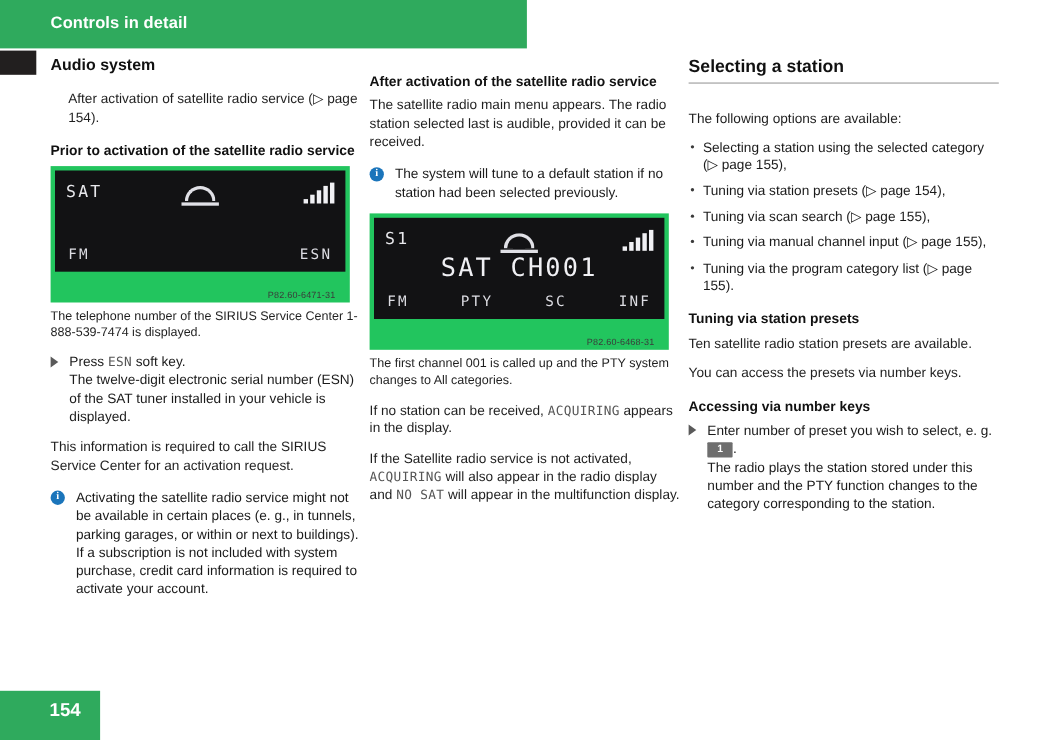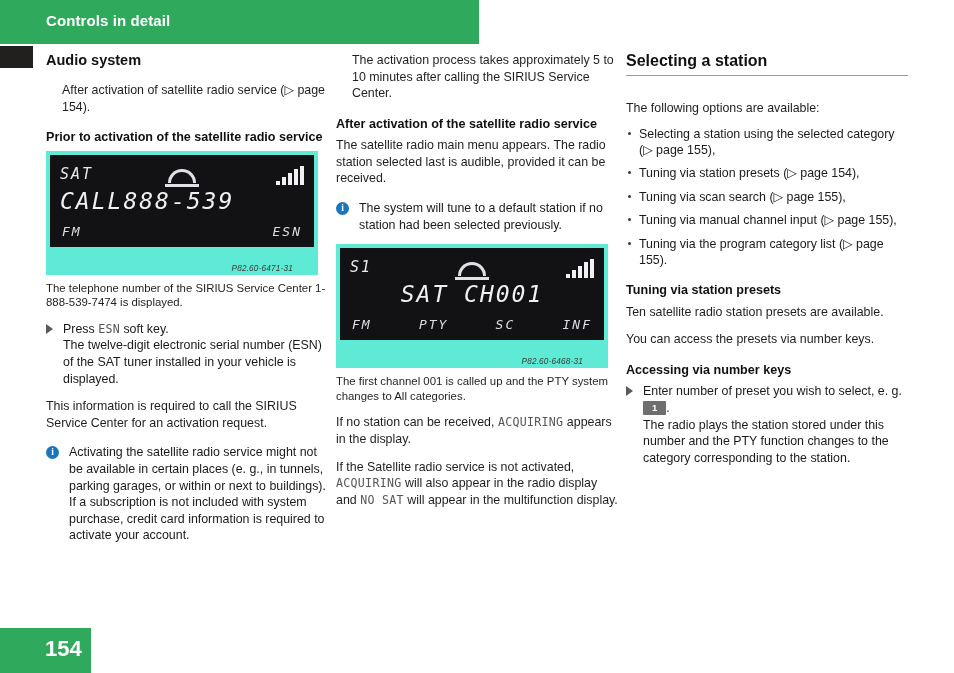--- a/index.html
+++ b/index.html
@@ -39,21 +39,21 @@
   
   .page-foot {
     position: absolute;
     left: 0; top: 628px;
     width: 91px; height: 45px;
     background: #2faa5d;
   }
   .page-num {
     position: absolute;
     left: 45px; top: 636px;
-    font-size: 22px;
+    font-size: 17px;
     font-weight: bold;
     color: #ffffff;
   }
 
   
   .col {
     position: absolute;
     top: 52px;
     width: 282px;
   }
@@ -172,24 +172,23 @@
     font-weight: bold;
     padding: 1px 9px 2px 9px;
     border-radius: 1px;
     vertical-align: 1px;
     line-height: 11px;
   }
 
   
   .figure { margin: 0 0 6px 0; }
   .display-frame {
-    background: #5eead4;
-    padding: 4px 20px 2px 4px;
+    background: #22c55e;
+    padding: 4px 8px 2px 4px;
     width: 272px;
-    font-style: italic;
   }
   .display {
     position: relative;
     background: #121214;
     height: 92px;
     width: 264px;
     overflow: hidden;
   }
   .display .row-top {
     position: absolute;
@@ -309,21 +308,20 @@
             <span class="cradle"></span>
           </span>
           <span class="bars">
             <i></i>
             <i></i>
             <i></i>
             <i></i>
             <i></i>
           </span>
         </div>
-        <div class="d-main">CALL888-539</div>
         <div class="d-bottom two">
           <span>FM</span>
           <span>ESN</span>
         </div>
       </div>
       <div class="fig-code">P82.60-6471-31</div>
     </div>
   </div>
 
   <p class="fig-caption">The telephone number of the SIRIUS Service Center 1-888-539-7474 is displayed.</p>
@@ -338,23 +336,20 @@
   <p class="body">This information is required to call the SIRIUS Service Center for an activation request.</p>
 
   <div class="note">
     <span class="info-ico">i</span>
     <span>Activating the satellite radio service might not be available in certain places (e. g., in tunnels, parking garages, or within or next to buildings). If a subscription is not included with system purchase, credit card information is required to activate your account.</span>
   </div>
 </div>
 
 <div class="col col2">
 
-  <div class="indent">
-    <p class="body">The activation process takes approximately 5 to 10 minutes after calling the SIRIUS Service Center.</p>
-  </div>
 
   <h3 class="sub">After activation of the satellite radio service</h3>
 
   <p class="body">The satellite radio main menu appears. The radio station selected last is audible, provided it can be received.</p>
 
   <div class="note">
     <span class="info-ico">i</span>
     <span>The system will tune to a default station if no station had been selected previously.</span>
   </div>
 

